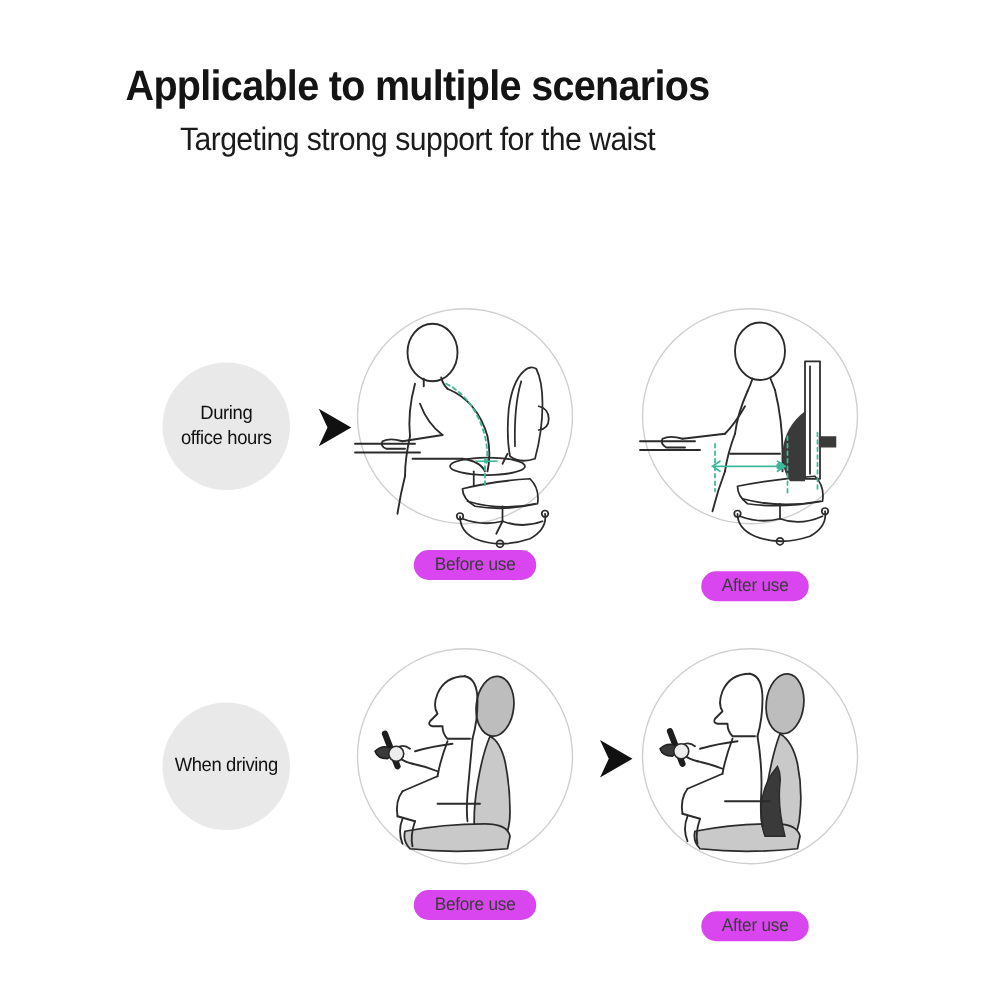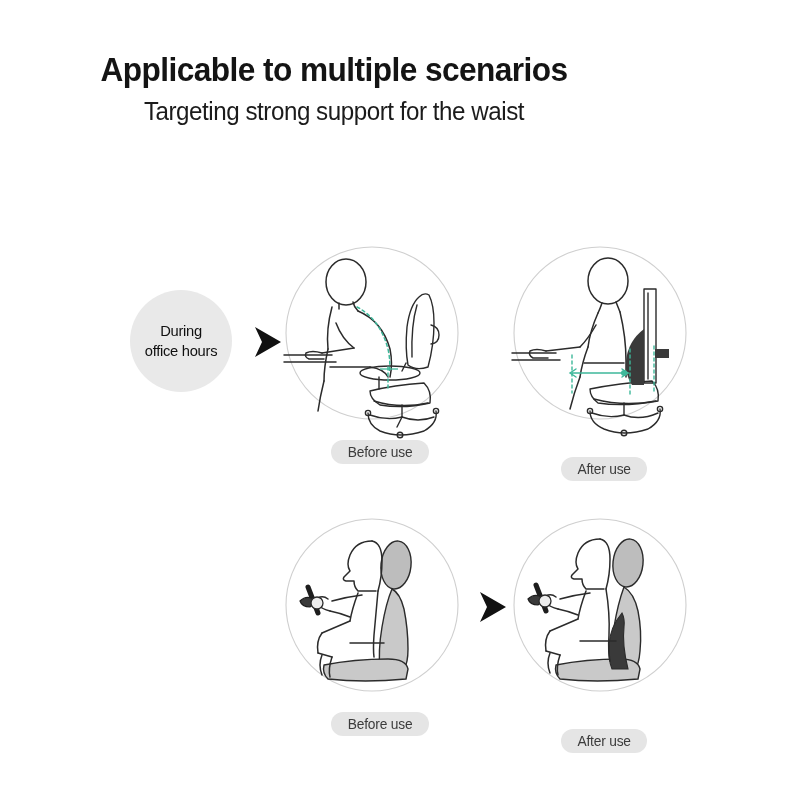--- a/index.html
+++ b/index.html
@@ -96,21 +96,21 @@
   .scene-after  { left: 512px; top: 30px; }
 
   .scene svg, .arrow svg { display: block; overflow: visible; }
 
   
   .caption {
     position: absolute;
     top: 225px;
     height: 24px;
     border-radius: 12px;
-    background: #e5e5e5;
+    background: #d946ef;
     display: flex;
     align-items: center;
     padding: 0 15px;
   }
   .caption-before { left: 331px; }
   .caption-after  { left: 561px; margin-top: 17px; }
   .caption-label {
     font-size: 14.5px;
     color: #3c3c3c;
     font-weight: 400;
@@ -275,20 +275,23 @@
       </svg>
     </div>
 
     <div class="caption caption-after">
       <span class="caption-label">After use</span>
     </div>
   </div>
 
   <div class="row row-driving">
 
+    <div class="scenario-badge">
+      <div class="scenario-badge-label">When driving</div>
+    </div>
 
     <div class="arrow arrow-2">
       <svg viewBox="0 0 30 34" width="30" height="34">
         <path d="M2 2 L28 17 L2 32 L9 17 Z" fill="#111111"></path>
       </svg>
     </div>
 
     <div class="scene scene-before">
       <svg viewBox="0 0 176 176" width="176" height="176">
         <circle cx="88" cy="88" r="86" fill="#ffffff" stroke="#cfcfcf" stroke-width="1.1"></circle>

